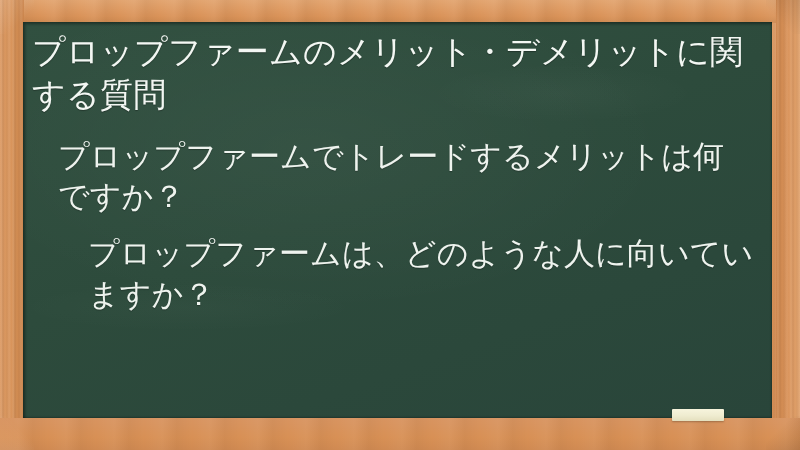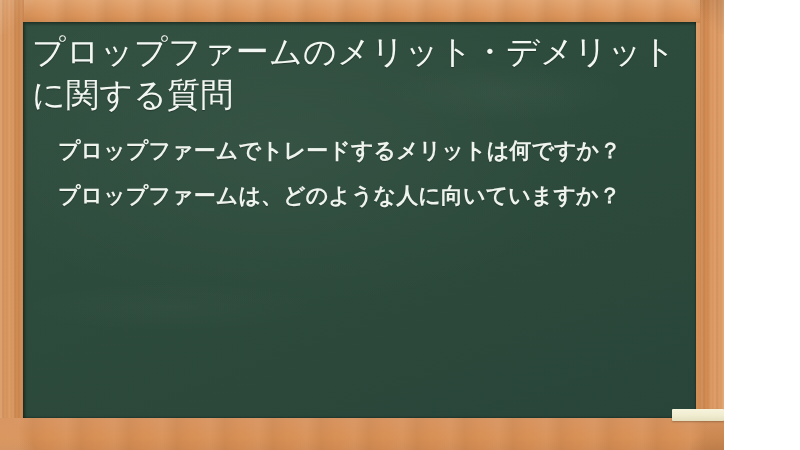--- a/index.html
+++ b/index.html
@@ -4,21 +4,21 @@
 <title>Blackboard FAQ Slide</title>
 <style>
   html, body {
     margin: 0;
     padding: 0;
     background: #ffffff;
   }
 
   .slide {
     position: relative;
-    width: 724px;
+    width: 800px;
     height: 450px;
     overflow: hidden;
     font-family: "Liberation Sans", "DejaVu Sans", sans-serif;
     background: #a3a3a3;
   }
 
   
   .frame {
     position: absolute;
     inset: 0;
@@ -162,29 +162,29 @@
   }
 
   .qa-list {
     list-style: none;
     margin: 0;
     padding: 0 0 0 26px;
   }
 
   .qa-item {
     color: #eef3ee;
-    font-size: 22px;
+    font-size: 31px;
     line-height: 1.30;
-    font-weight: 700;
+    font-weight: 400;
     letter-spacing: 0.1px;
     margin: 0 0 17px 0;
     text-shadow: 0 1px 1px rgba(0,0,0,0.26);
     word-break: break-word;
   }
-  .qa-item:last-child { margin-bottom: 0; }
+  .qa-item:last-child { margin-bottom: 0; margin-left: 30px; }
 
   
   .chalk {
     position: absolute;
     left: 672px;
     top: 409px;
     width: 52px;
     height: 12px;
     border-radius: 1px;
     background: linear-gradient(180deg, #f7f4dd 0%, #efecd0 55%, #e4dfbe 100%);

